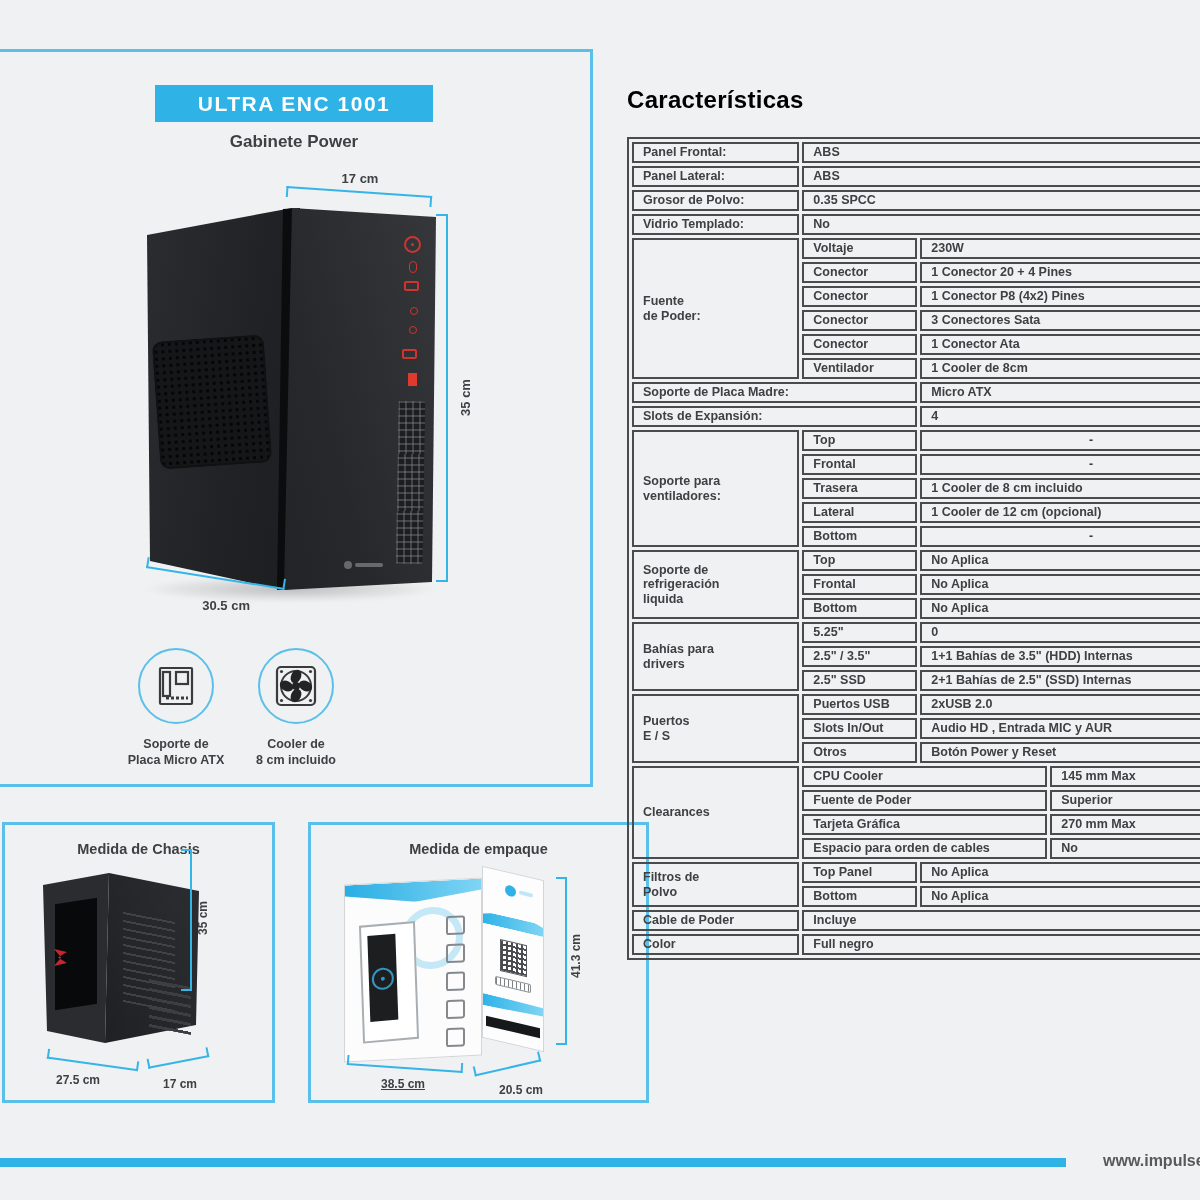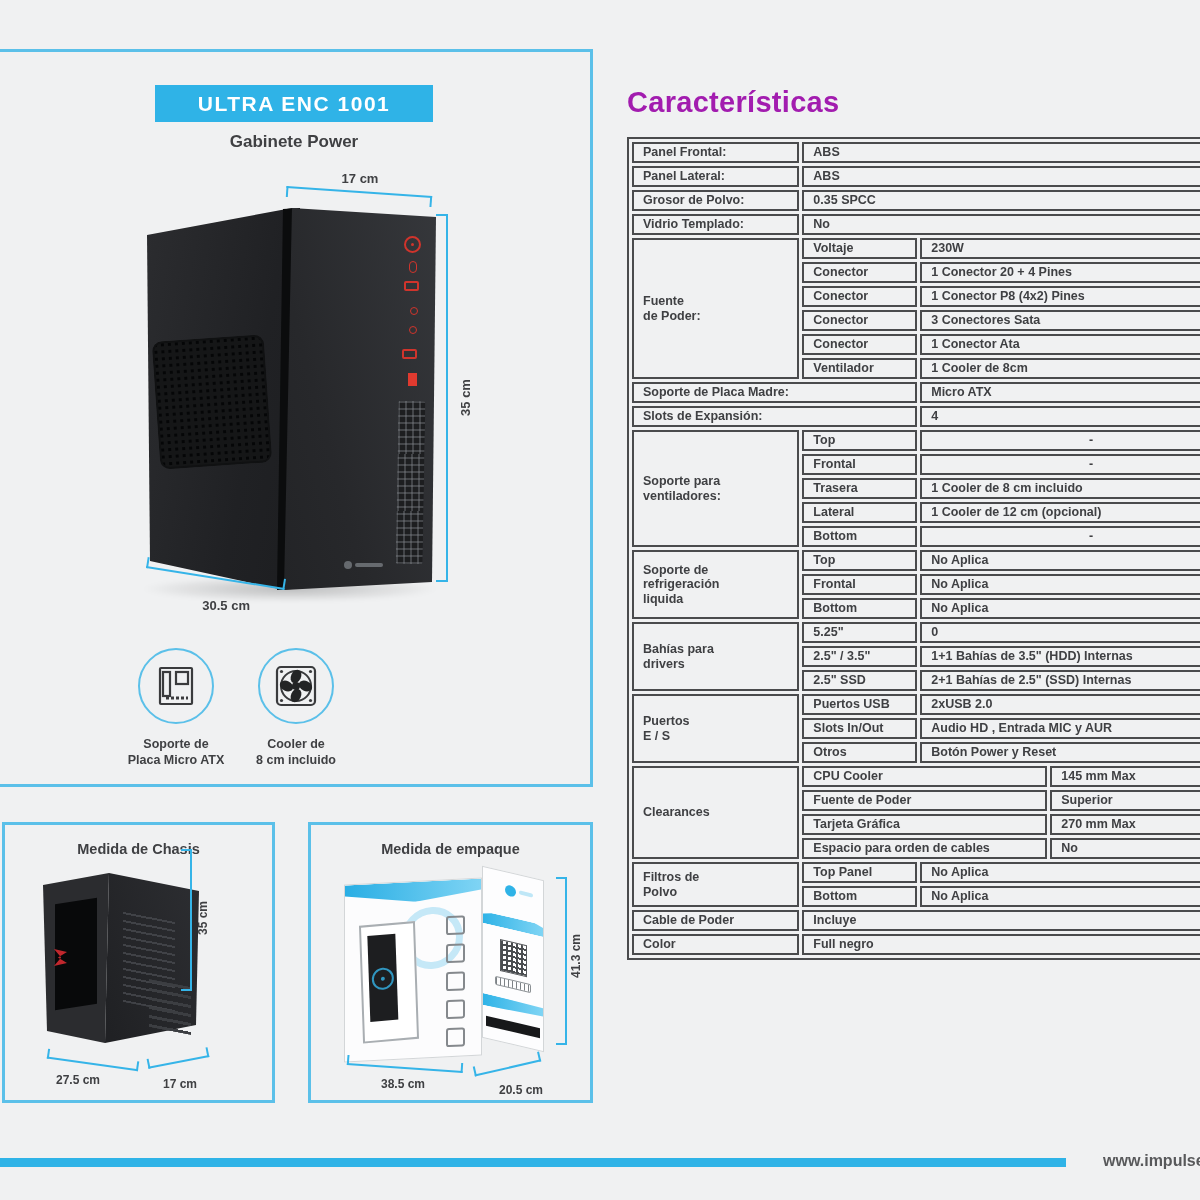--- a/index.html
+++ b/index.html
@@ -6,21 +6,21 @@
   html,body { width:1200px; height:1200px; }
   body {
     position:relative; overflow:hidden;
     background:#f0f1f2;
     font-family:"Liberation Sans", sans-serif;
     color:#414042;
   }
   .panel { position:absolute; border:3px solid #5bc0e9; background:transparent; }
   #main-panel   { left:-8px;  top:49px;  width:601px; height:738px; }
   #chassis-panel{ left:2px;   top:822px; width:273px; height:281px; }
-  #package-panel{ left:308px; top:822px; width:285px; height:281px; }
+  #package-panel{ left:308px; top:822px; width:341px; height:281px; }
 
   
   .model-banner {
     position:absolute; left:160px; top:33px; width:278px; height:37px;
     background:#2fb3e7; color:#fff;
     font-weight:bold; font-size:21px; letter-spacing:1.5px;
     display:flex; align-items:center; justify-content:center;
   }
   .model-subtitle {
     position:absolute; left:160px; top:80px; width:278px;
@@ -165,25 +165,25 @@
   .pk-case-window { position:absolute; left:6px; top:9px; width:28px; height:86px; background:#1d1e20; }
   .pk-case-fan { position:absolute; left:9px; top:42px; width:22px; height:22px; border-radius:50%;
     border:2px solid #35b4e8; opacity:.8; }
   .pk-case-fan::after { content:""; position:absolute; left:7px; top:7px; width:4px; height:4px; border-radius:50%; background:#35b4e8; }
   .pk-sq { width:19px; height:19px; border:2px solid #85898d; border-radius:3px; margin-bottom:9px; }
   .pk-squares { position:absolute; left:101px; top:36px; }
   .pk-dim-line  { left:220px; top:10px; width:11px; height:168px; border-top-width:2px; border-right-width:2px; border-bottom-width:2px; }
   .pk-dim-label { left:208px; top:82px; width:64px; transform:rotate(-90deg); font-size:12px; }
   .pk-bl-line { left:36px;  top:234px; width:116px; height:10px; transform:rotate(4deg);   border-bottom-width:2px; border-left-width:2px; border-right-width:2px; }
   .pk-br-line { left:162px; top:234px; width:68px;  height:10px; transform:rotate(-13deg); border-bottom-width:2px; border-left-width:2px; border-right-width:2px; }
-  .pk-width-label { left:42px;  top:252px; width:100px; font-size:12px; }
+  .pk-width-label { left:42px;  top:252px; width:100px; font-size:12px;text-decoration:underline; }
   .pk-depth-label { left:170px; top:258px; width:80px;  font-size:12px; }
 
   
-  #specs-title { position:absolute; left:627px; top:86px; font-size:29px; font-weight:bold; letter-spacing:.3px; color:#a21caf; }
+  #specs-title { position:absolute; left:627px; top:86px; font-size:24px; font-weight:bold; letter-spacing:.3px; color:#000000; }
   #specs-wrap  { position:absolute; left:627px; top:137px; width:573px; height:980px; overflow:hidden; }
   #specs-table {
     border-collapse:separate; border-spacing:3px;
     border:2px solid #4a4b4d; width:640px; table-layout:fixed;
   }
   #specs-table td {
     border:2px solid #4a4b4d; height:21px; padding:1px 9px;
     font-size:12.5px; font-weight:bold; color:#3f4043;
     vertical-align:middle; white-space:pre-line; line-height:1.15;
     overflow:hidden;

